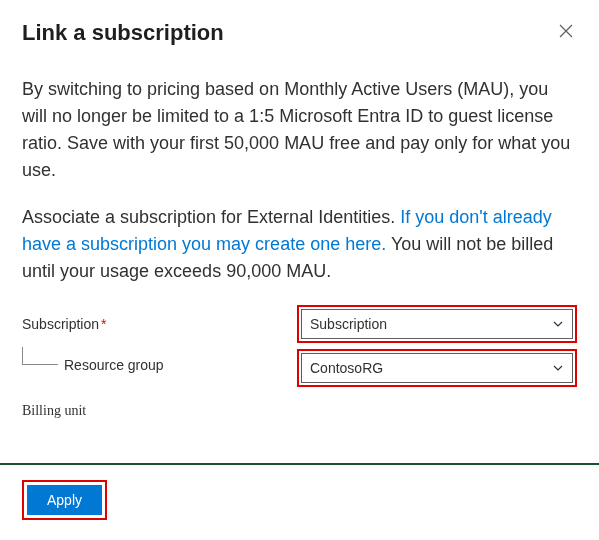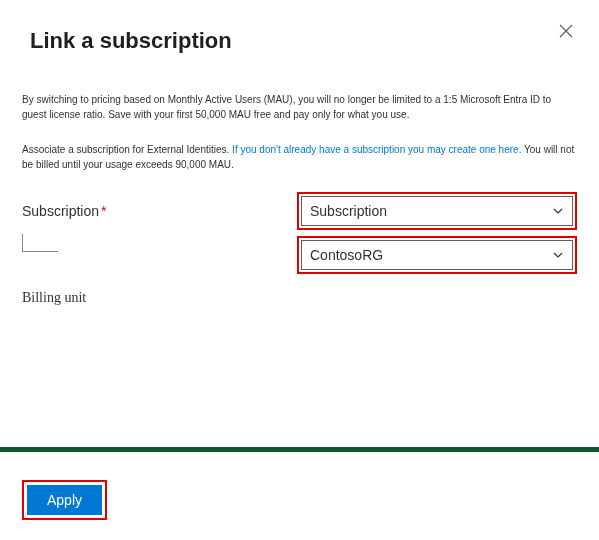--- a/index.html
+++ b/index.html
@@ -16,35 +16,35 @@
     .header {
       display: flex;
       justify-content: space-between;
       align-items: flex-start;
       margin-bottom: 30px;
     }
     .title {
       font-size: 22px;
       font-weight: 600;
       color: #201f1e;
-      margin: 8px;
+      margin: 0;
     }
     .close-btn {
       background: none;
       border: none;
       cursor: pointer;
       padding: 4px;
       color: #605e5c;
       font-size: 16px;
     }
     .desc {
       line-height: 1.5;
       margin: 0 0 20px 0;
       color: #323130;
-      font-size: 10px;
+      font-size: 18px;
     }
     .link { color: #0078d4; cursor: pointer; }
     .field-row {
       display: flex;
       align-items: center;
       margin-bottom: 6px;
     }
     .label-col { width: 275px; flex-shrink: 0; font-size: 14px; color:#323130;}
     .req { color: #e00000; margin-left:2px; }
     .control-col { flex: 1; }
@@ -76,22 +76,22 @@
       height:18px;
       border-left:1px solid #8a8886;
       border-bottom:1px solid #8a8886;
       margin-right:6px;
       margin-top:-18px;
     }
     .footer {
       position: absolute;
       left: 0; right: 0;
       bottom: 20px;
-      padding: 28px 22px 0 22px;
-      border-top: 5px solid #14532d;
+      padding: 15px 22px 0 22px;
+      border-top: 2px solid #14532d;
     }
     .apply-wrap {
       display: inline-block;
       border: 2px solid #e00000;
       padding: 3px;
     }
     .apply-btn {
       background: #0078d4;
       color: #fff;
       border: none;
@@ -136,20 +136,21 @@
         </span>
       </div>
     </div>
   </div>
 </div>
 
 <div class="field-row">
   <div class="label-col">
     <span class="tree-indent">
       <span class="tree-line"></span>
+      <span>Resource group</span>
     </span>
   </div>
   <div class="control-col">
     <div class="highlight-box">
       <div class="dropdown">
         <span>ContosoRG</span>
         <span class="chev">
           <svg width="12" height="12" viewBox="0 0 12 12">
               <path d="M2 4 L6 8 L10 4" stroke="#323130" stroke-width="1.2" fill="none"></path>
             </svg>

